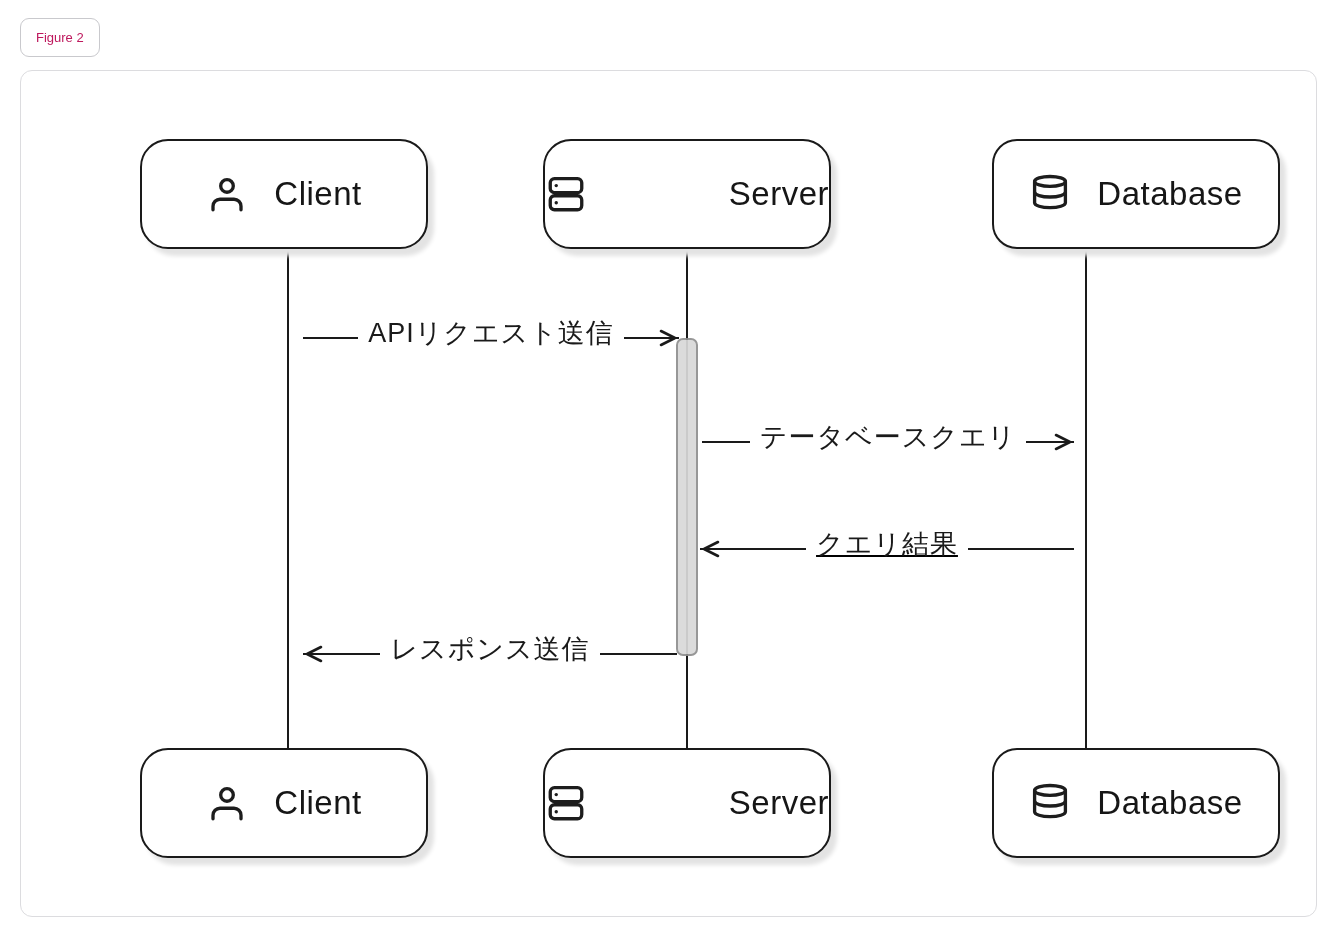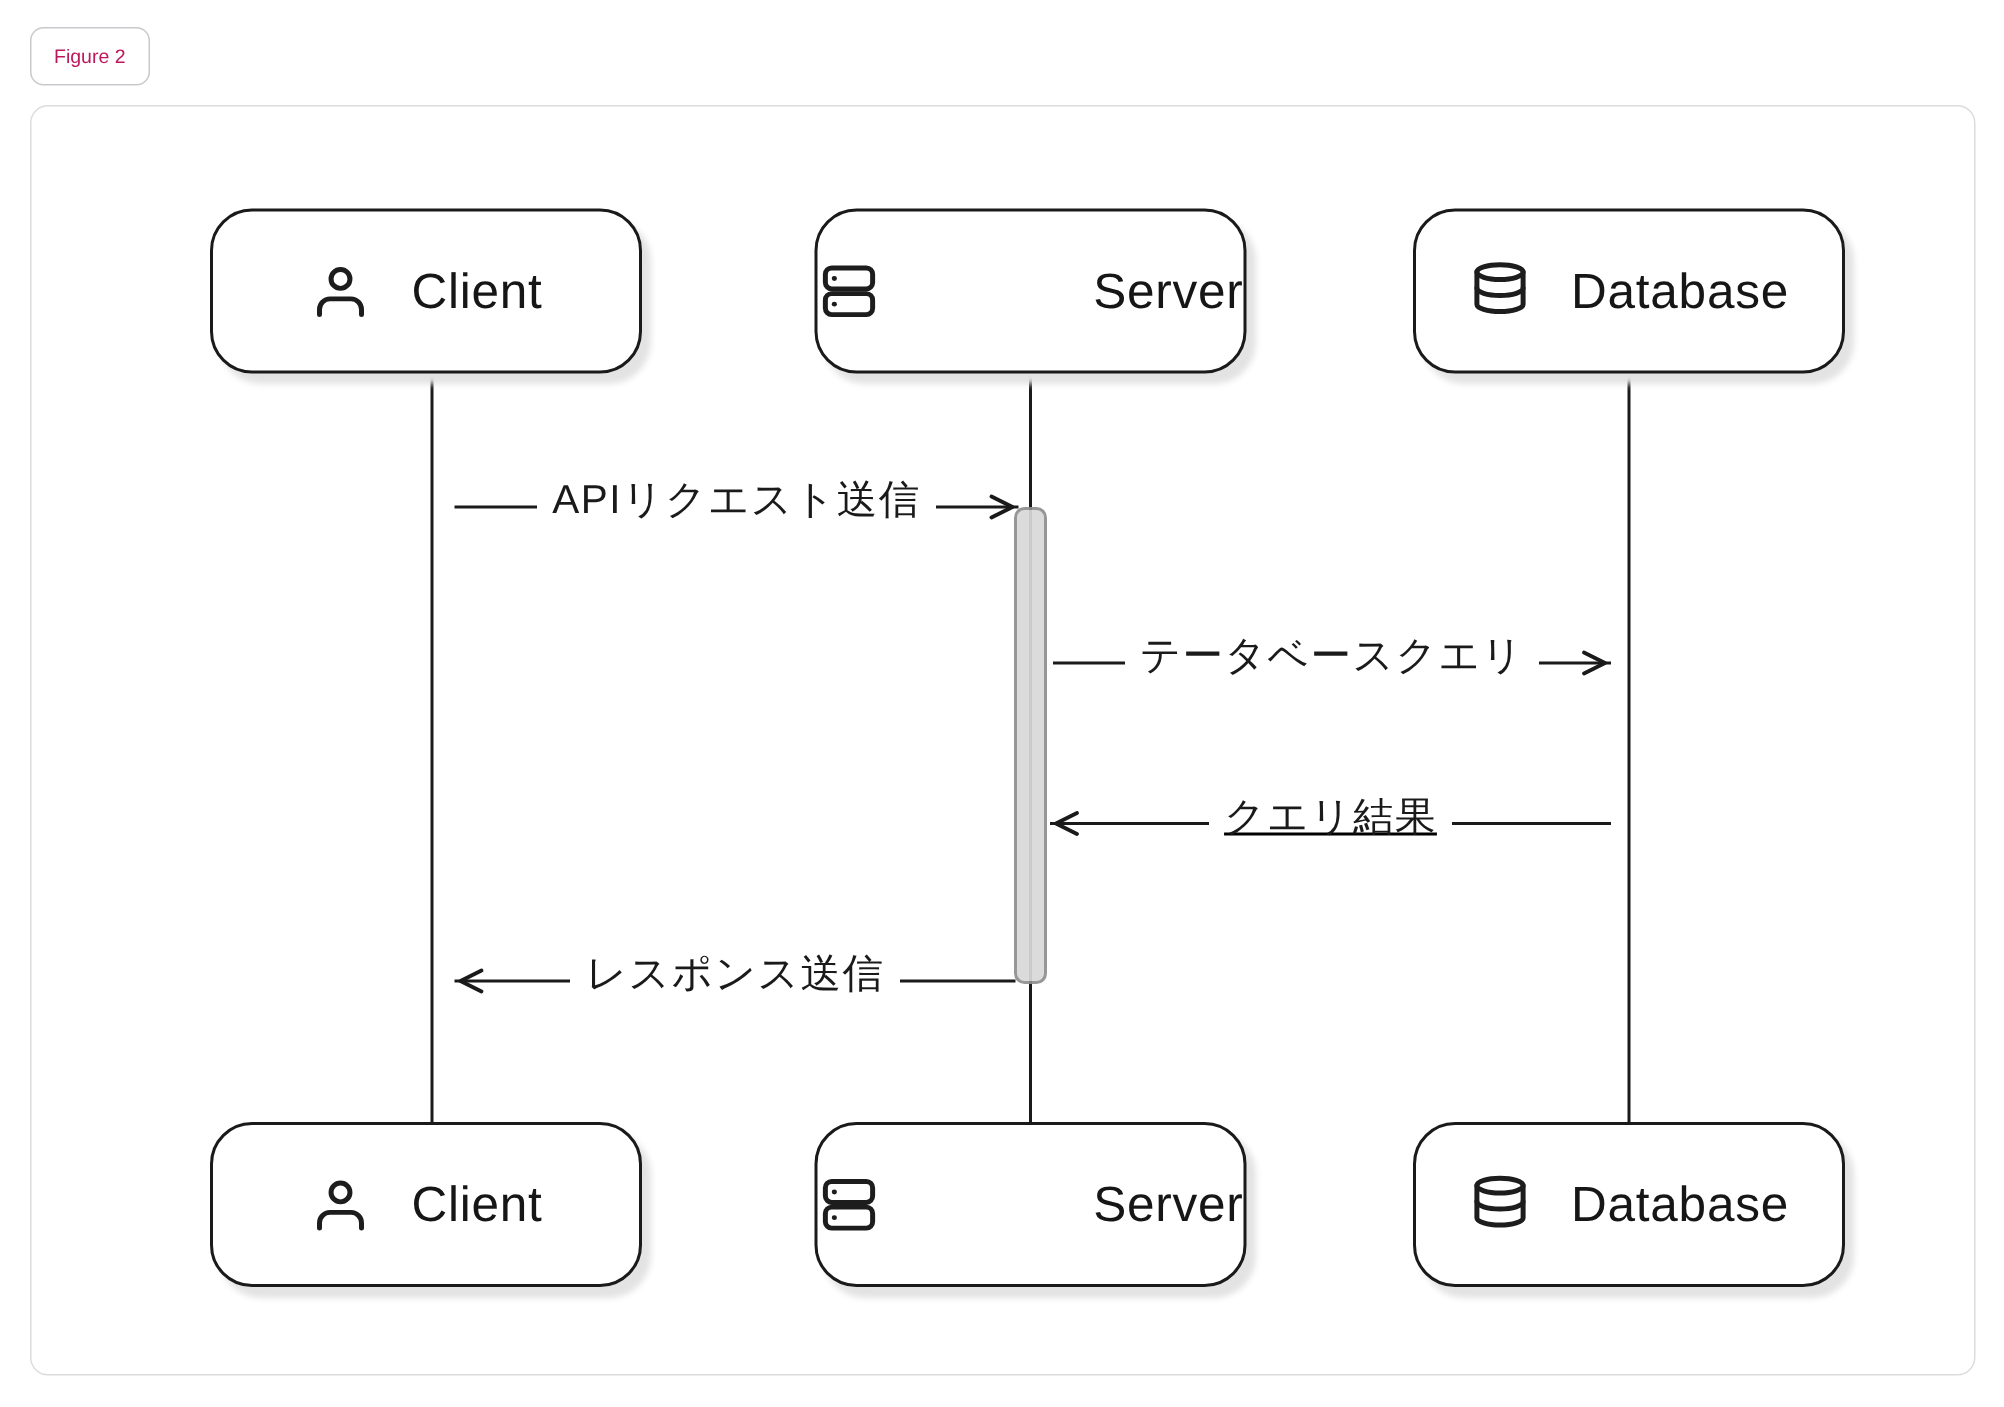--- a/index.html
+++ b/index.html
@@ -34,21 +34,21 @@
     box-shadow:6px 7px 4px var(--shadow);z-index:4;
   }
   .node .icon{display:flex;align-items:center;}
   .node .icon svg{stroke:#1d1d1d;fill:none;stroke-width:1.9;stroke-linecap:round;stroke-linejoin:round;}
   .node .label{font-size:33px;color:#161616;letter-spacing:.5px;}
 
   .row-top{top:68px;}
   .row-bottom{top:677px;}
   .col-client{left:119px;}
   .col-server{left:522px;justify-content:space-between;}
-  .col-database{left:921px;}
+  .col-database{left:971px;border-radius:25px;}
 
   .lifeline{position:absolute;width:2.5px;background:var(--stroke);top:178px;height:499px;z-index:1;}
   .lifeline-client{left:265.75px;}
   .lifeline-server{left:664.75px;}
   .lifeline-database{left:1063.75px;}
 
   .activation{
     position:absolute;left:655px;top:267px;width:22px;height:318px;
     background:var(--activation-fill);opacity:.92;
     border:2px solid var(--activation-border);border-radius:7px;z-index:2;

